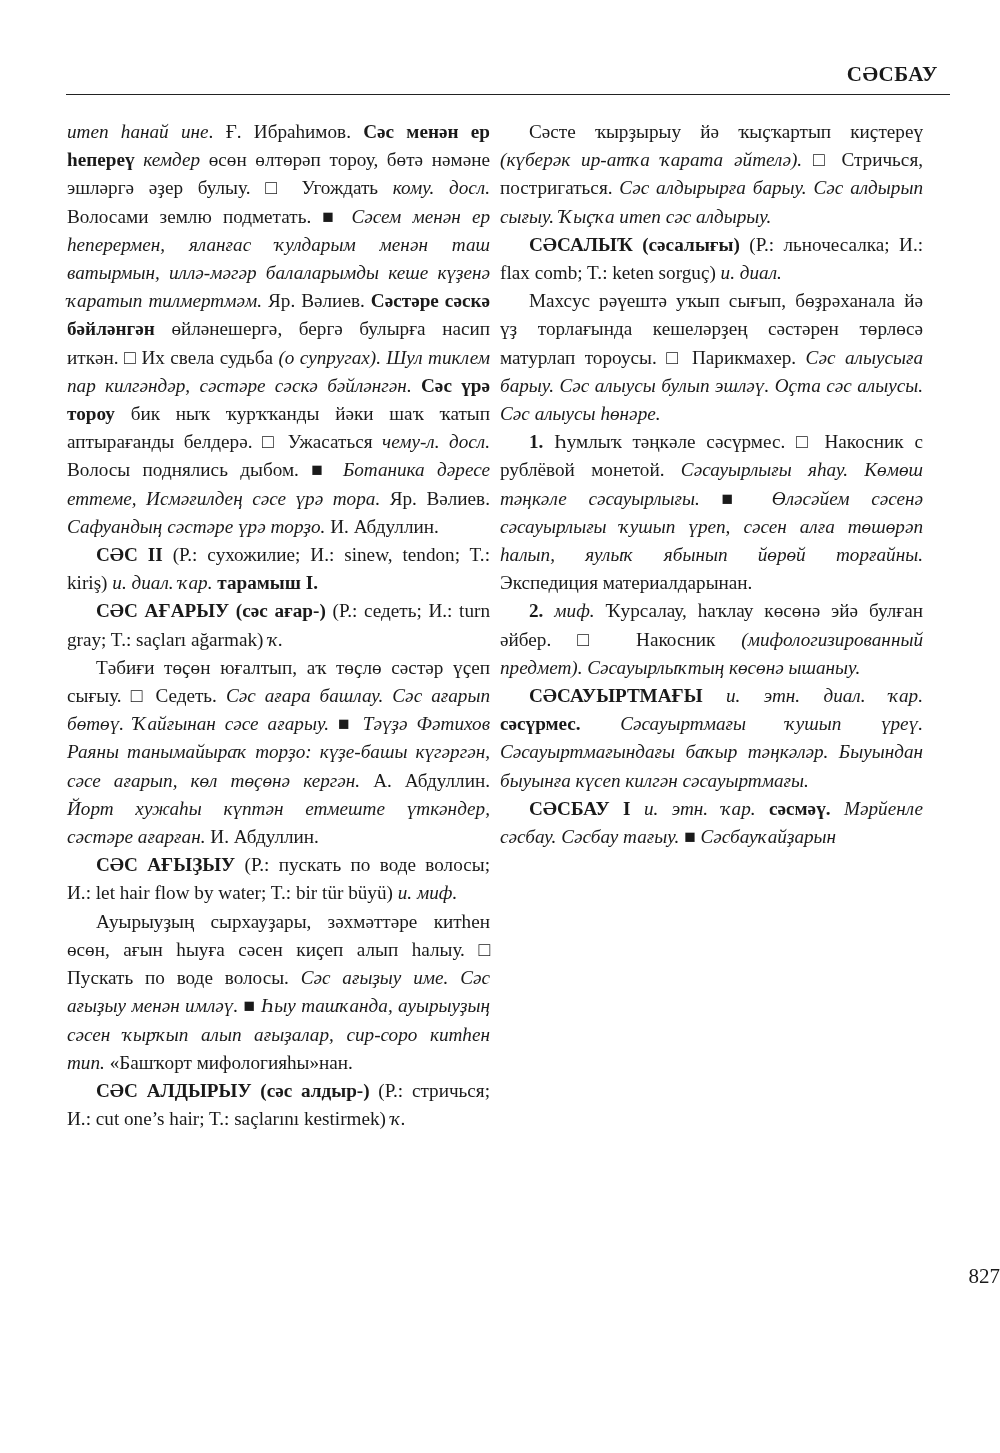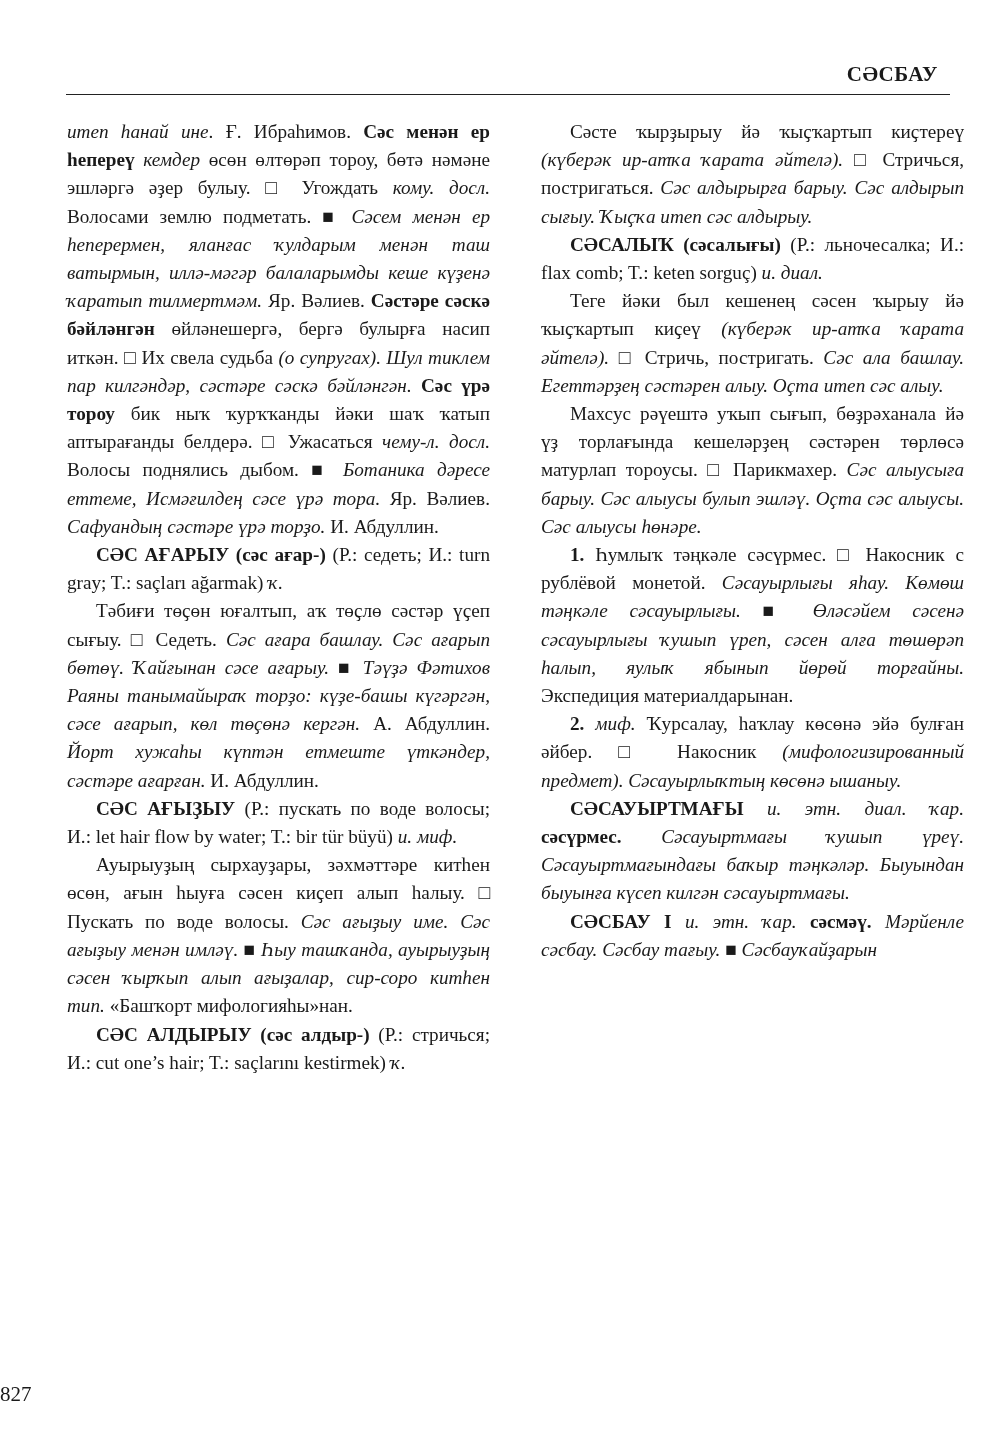--- a/index.html
+++ b/index.html
@@ -13,49 +13,49 @@
   }
   .head-rule {
     position: absolute; left: 66px; right: 50px; top: 94px; height: 0;
     border-top: 1.6px solid #222;
   }
   .col {
     position: absolute; top: 118px; width: 423px;
     font-size: 19.2px; line-height: 28.2px; text-align: justify; hyphens: manual;
   }
   .col-left { left: 67px; }
-  .col-right { left: 541px; }
+  .col-right { left: 500px; }
   .col p { margin: 0; }
   .col p.entry, .col p.indent { text-indent: 29px; }
   .b { font-weight: bold; }
   .i { font-style: italic; }
   .page-number {
-    position: absolute; left: 0; right: 0; top: 1382px; text-align: left;
+    position: absolute; left: 0; right: 0; top: 1264px; text-align: right;
     font-size: 21px;
   }
 </style>
 </head>
 <body>
 
 <div>
   <div class="running-head">СӘСБАУ</div>
   <div class="head-rule"></div>
 
   <div class="col col-left">
       <p class="cont"><span class="i">итеп һанай ине</span><span class="">. Ғ. Ибраһимов. </span><span class="b">Сәс менән ер һеперeү</span><span class=""> </span><span class="i">кемдер</span><span class=""> өсөн өлтөрәп тороу, бөтә нәмәне эшләргә әҙер булыу. □ Угождать </span><span class="i">кому. досл.</span><span class=""> Волосами землю подметать. ■ </span><span class="i">Сәсем менән ер һеперермен, яланғас ҡулдарым менән таш ватырмын, иллә-мәгәр балаларымды кеше күҙенә ҡаратып тилмертмәм.</span><span class=""> Яр. Вәлиев. </span><span class="b">Сәстәре сәскә бәйләнгән</span><span class=""> өйләнешергә, бергә булырға насип иткән. □ Их свела судьба </span><span class="i">(о супругах). Шул тиклем пар килгәндәр, сәстәре сәскә бәйләнгән.</span><span class=""> </span><span class="b">Сәс үрә тороу</span><span class=""> бик ныҡ ҡурҡҡанды йәки шаҡ ҡатып аптырағанды белдерә. □ Ужасаться </span><span class="i">чему-л. досл.</span><span class=""> Волосы поднялись дыбом. ■ </span><span class="i">Ботаника дәресе еттеме, Исмәғилдең сәсе үрә тора.</span><span class=""> Яр. Вәлиев. </span><span class="i">Сафуандың сәстәре үрә торҙо.</span><span class=""> И. Абдуллин.</span></p>
+      <p class="entry"><span class="b">СӘС II</span><span class=""> (Р.: сухожилие; И.: sinew, tendon; T.: kiriş) </span><span class="i">и. диал. ҡар.</span><span class=""> </span><span class="b">тарамыш I.</span></p>
       <p class="entry"><span class="b">СӘС АҒАРЫУ (сәс ағар-)</span><span class=""> (Р.: седеть; И.: turn gray; T.: saçları ağarmak) </span><span class="i">ҡ.</span></p>
       <p class="indent"><span class="">Тәбиғи төҫөн юғалтып, аҡ төҫлө сәстәр үҫеп сығыу. □ Седеть. </span><span class="i">Сәс ағара башлау. Сәс ағарып бөтөү. Ҡайғынан сәсе ағарыу.</span><span class=""> ■ </span><span class="i">Тәүҙә Фәтихов Раяны танымайыраҡ торҙо: күҙе-башы күгәргән, сәсе ағарып, көл төҫөнә кергән.</span><span class=""> А. Абдуллин. </span><span class="i">Йорт хужаһы күптән етмеште үткәндер, сәстәре ағарған.</span><span class=""> И. Абдуллин.</span></p>
       <p class="entry"><span class="b">СӘС АҒЫҘЫУ</span><span class=""> (Р.: пускать по воде волосы; И.: let hair flow by water; T.: bir tür büyü) </span><span class="i">и. миф.</span></p>
       <p class="indent"><span class="">Ауырыуҙың сырхауҙары, зәхмәттәре китһен өсөн, ағын һыуға сәсен киҫеп алып һалыу. □ Пускать по воде волосы. </span><span class="i">Сәс ағыҙыу име. Сәс ағыҙыу менән имләү.</span><span class=""> ■ </span><span class="i">Һыу ташҡанда, ауырыуҙың сәсен ҡырҡып алып ағыҙалар, сир-соро китһен тип.</span><span class=""> «Башҡорт мифологияһы»нан.</span></p>
       <p class="entry"><span class="b">СӘС АЛДЫРЫУ (сәс алдыр-)</span><span class=""> (Р.: стричься; И.: cut one’s hair; T.: saçlarını kestirmek) </span><span class="i">ҡ.</span></p>
     </div>
   <div class="col col-right">
       <p class="indent"><span class="">Сәсте ҡырҙырыу йә ҡыҫҡартып киҫтереү </span><span class="i">(күберәк ир-атҡа ҡарата әйтелә).</span><span class=""> □ Стричься, постригаться. </span><span class="i">Сәс алдырырға барыу. Сәс алдырып сығыу. Ҡыҫҡа итеп сәс алдырыу.</span></p>
       <p class="entry"><span class="b">СӘСАЛЫҠ (сәсалығы)</span><span class=""> (Р.: льночесалка; И.: flax comb; T.: keten sorguç) </span><span class="i">и. диал.</span></p>
-      <p class="indent"><span class="">Теге йәки был кешенең сәсен ҡырыу йә ҡыҫҡартып киҫеү </span><span class="i">(күберәк ир-атҡа ҡарата әйтелә).</span><span class=""> □ Стричь, постригать. </span><span class="i">Сәс ала башлау. Егеттәрҙең сәстәрен алыу. Оҫта итеп сәс алыу.</span></p>
       <p class="indent"><span class="">Махсус рәүештә уҡып сығып, бөҙрәханала йә үҙ торлағында кешеләрҙең сәстәрен төрлөсә матурлап тороусы. □ Парикмахер. </span><span class="i">Сәс алыусыға барыу. Сәс алыусы булып эшләү. Оҫта сәс алыусы. Сәс алыусы һөнәре.</span></p>
       <p class="indent"><span class="b">1.</span><span class=""> Һумлыҡ тәңкәле сәсүрмес. □ Накосник с рублёвой монетой. </span><span class="i">Сәсауырлығы яһау. Көмөш тәңкәле сәсауырлығы.</span><span class=""> ■ </span><span class="i">Өләсәйем сәсенә сәсауырлығы ҡушып үреп, сәсен алға төшөрәп һалып, яулыҡ ябынып йөрөй торғайны.</span><span class=""> Экспедиция материалдарынан.</span></p>
       <p class="indent"><span class="b">2.</span><span class=""> </span><span class="i">миф.</span><span class=""> Ҡурсалау, һаҡлау көсөнә эйә булған әйбер. □ Накосник </span><span class="i">(мифологизированный предмет). Сәсауырлыҡтың көсөнә ышаныу.</span></p>
       <p class="entry"><span class="b">СӘСАУЫРТМАҒЫ</span><span class=""> </span><span class="i">и. этн. диал. ҡар.</span><span class=""> </span><span class="b">сәсүрмес.</span><span class=""> </span><span class="i">Сәсауыртмағы ҡушып үреү. Сәсауыртмағындағы баҡыр тәңкәләр. Быуындан быуынға күсеп килгән сәсауыртмағы.</span></p>
       <p class="entry"><span class="b">СӘСБАУ I</span><span class=""> </span><span class="i">и. этн. ҡар.</span><span class=""> </span><span class="b">сәсмәү.</span><span class=""> </span><span class="i">Мәрйенле сәсбау. Сәсбау тағыу.</span><span class=""> ■ </span><span class="i">Сәсбауҡайҙарын</span></p>
     </div>
 
   <div class="page-number">827</div>
 </div>
 

